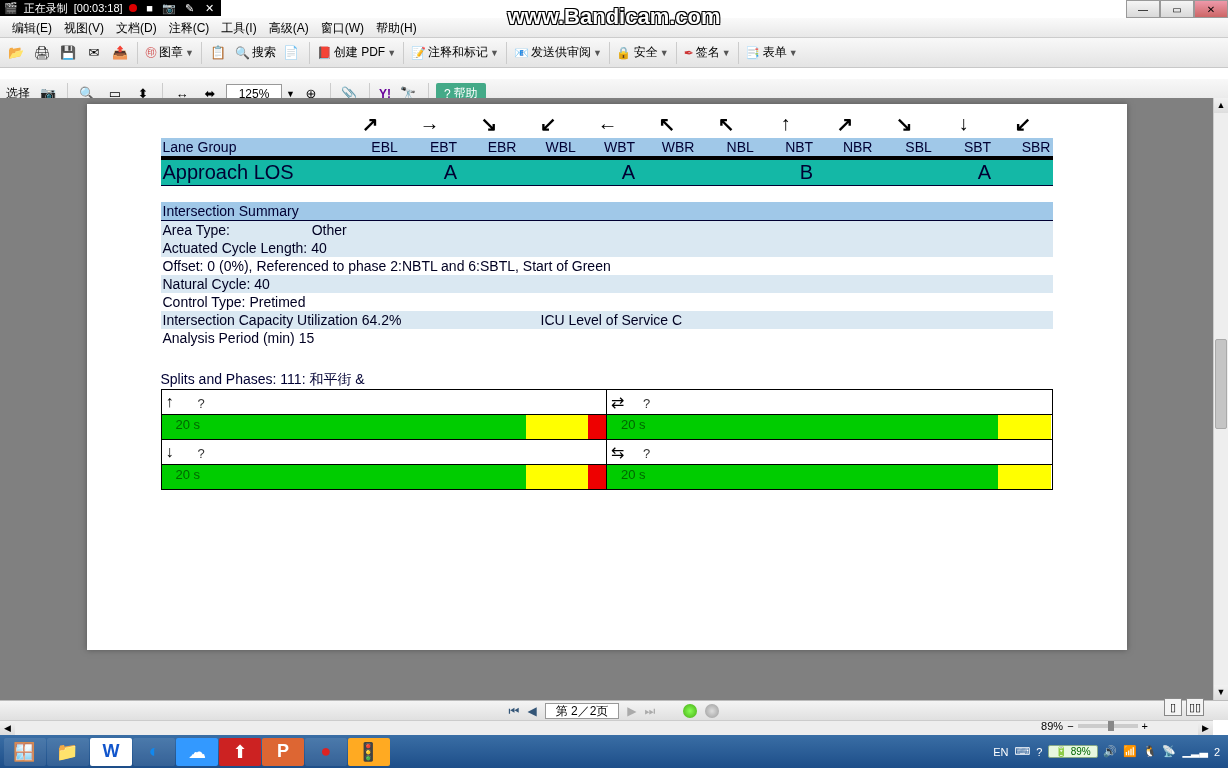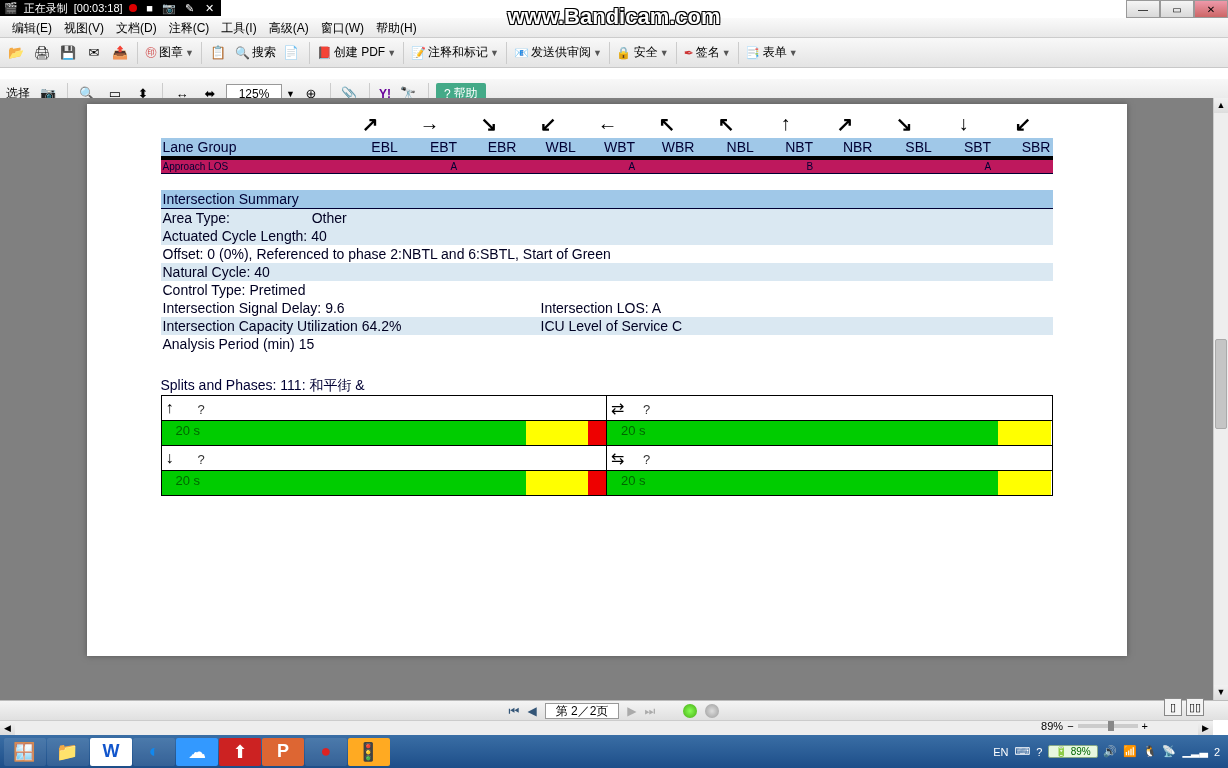--- a/index.html
+++ b/index.html
@@ -34,21 +34,21 @@
 
 
 .doc-scroll { position: absolute; top: 98px; left: 0; right: 15px; bottom: 68px; overflow: auto; background: #808080; }
 .page { width: 1040px; background: #fff; margin: 6px auto; padding: 8px 74px 160px 74px; box-shadow: 0 0 6px #555; position: relative; }
 
 .lane-arrows { display: grid; grid-template-columns: 180px repeat(12, 1fr); margin-bottom: 2px; }
 .lane-arrows div { text-align: center; font-size: 20px; font-weight: bold; }
 .lane-hdr { display: grid; grid-template-columns: 180px repeat(12, 1fr); background: #a0c8e8; font-size: 14px; color: #003; border-bottom: 4px solid #000000; }
 .lane-hdr div { padding: 1px 2px; text-align: right; }
 .lane-hdr div:first-child { text-align: left; }
-.approach-row { display: grid; grid-template-columns: 180px repeat(12, 1fr); background: #be185d; font-size: 10px; color: #003; border-bottom: 1px solid #003; }
+.approach-row { display: grid; grid-template-columns: 180px repeat(12, 1fr); background: #14b8a6; font-size: 20px; color: #003; border-bottom: 1px solid #003; }
 .approach-row div { padding: 1px 2px; text-align: right; }
 .approach-row div:first-child { text-align: left; }
 
 .section-hdr { background: #a0c8e8; color: #003; font-size: 14px; padding: 1px 2px; margin-top: 16px; border-bottom: 1px solid #003; }
 .data-row { font-size: 14px; color: #002; padding: 1px 2px; display: flex; }
 .data-row.alt { background: #dae8f2; }
 .data-row .c1 { flex: 0 0 378px; }
 .data-row .c2 { flex: 1; }
 
 .splits-hdr { font-size: 14px; color: #003; margin-top: 24px; }
@@ -262,24 +262,20 @@
         <span>Actuated Cycle Length: 40</span>
       </div>
     <div class="data-row">
         <span>Offset: 0 (0%), Referenced to phase 2:NBTL and 6:SBTL, Start of Green</span>
       </div>
     <div class="data-row alt">
         <span>Natural Cycle: 40</span>
       </div>
     <div class="data-row">
         <span>Control Type: Pretimed</span>
-      </div>
-    <div class="data-row">
-        <span class="c1">Intersection Signal Delay: 9.6</span>
-        <span class="c2">Intersection LOS: A</span>
       </div>
     <div class="data-row alt">
         <span class="c1">Intersection Capacity Utilization 64.2%</span>
         <span class="c2">ICU Level of Service C</span>
       </div>
     <div class="data-row">
         <span>Analysis Period (min) 15</span>
       </div>
 
     <div class="splits-hdr">Splits and Phases:     111: 和平街 &amp;</div>

